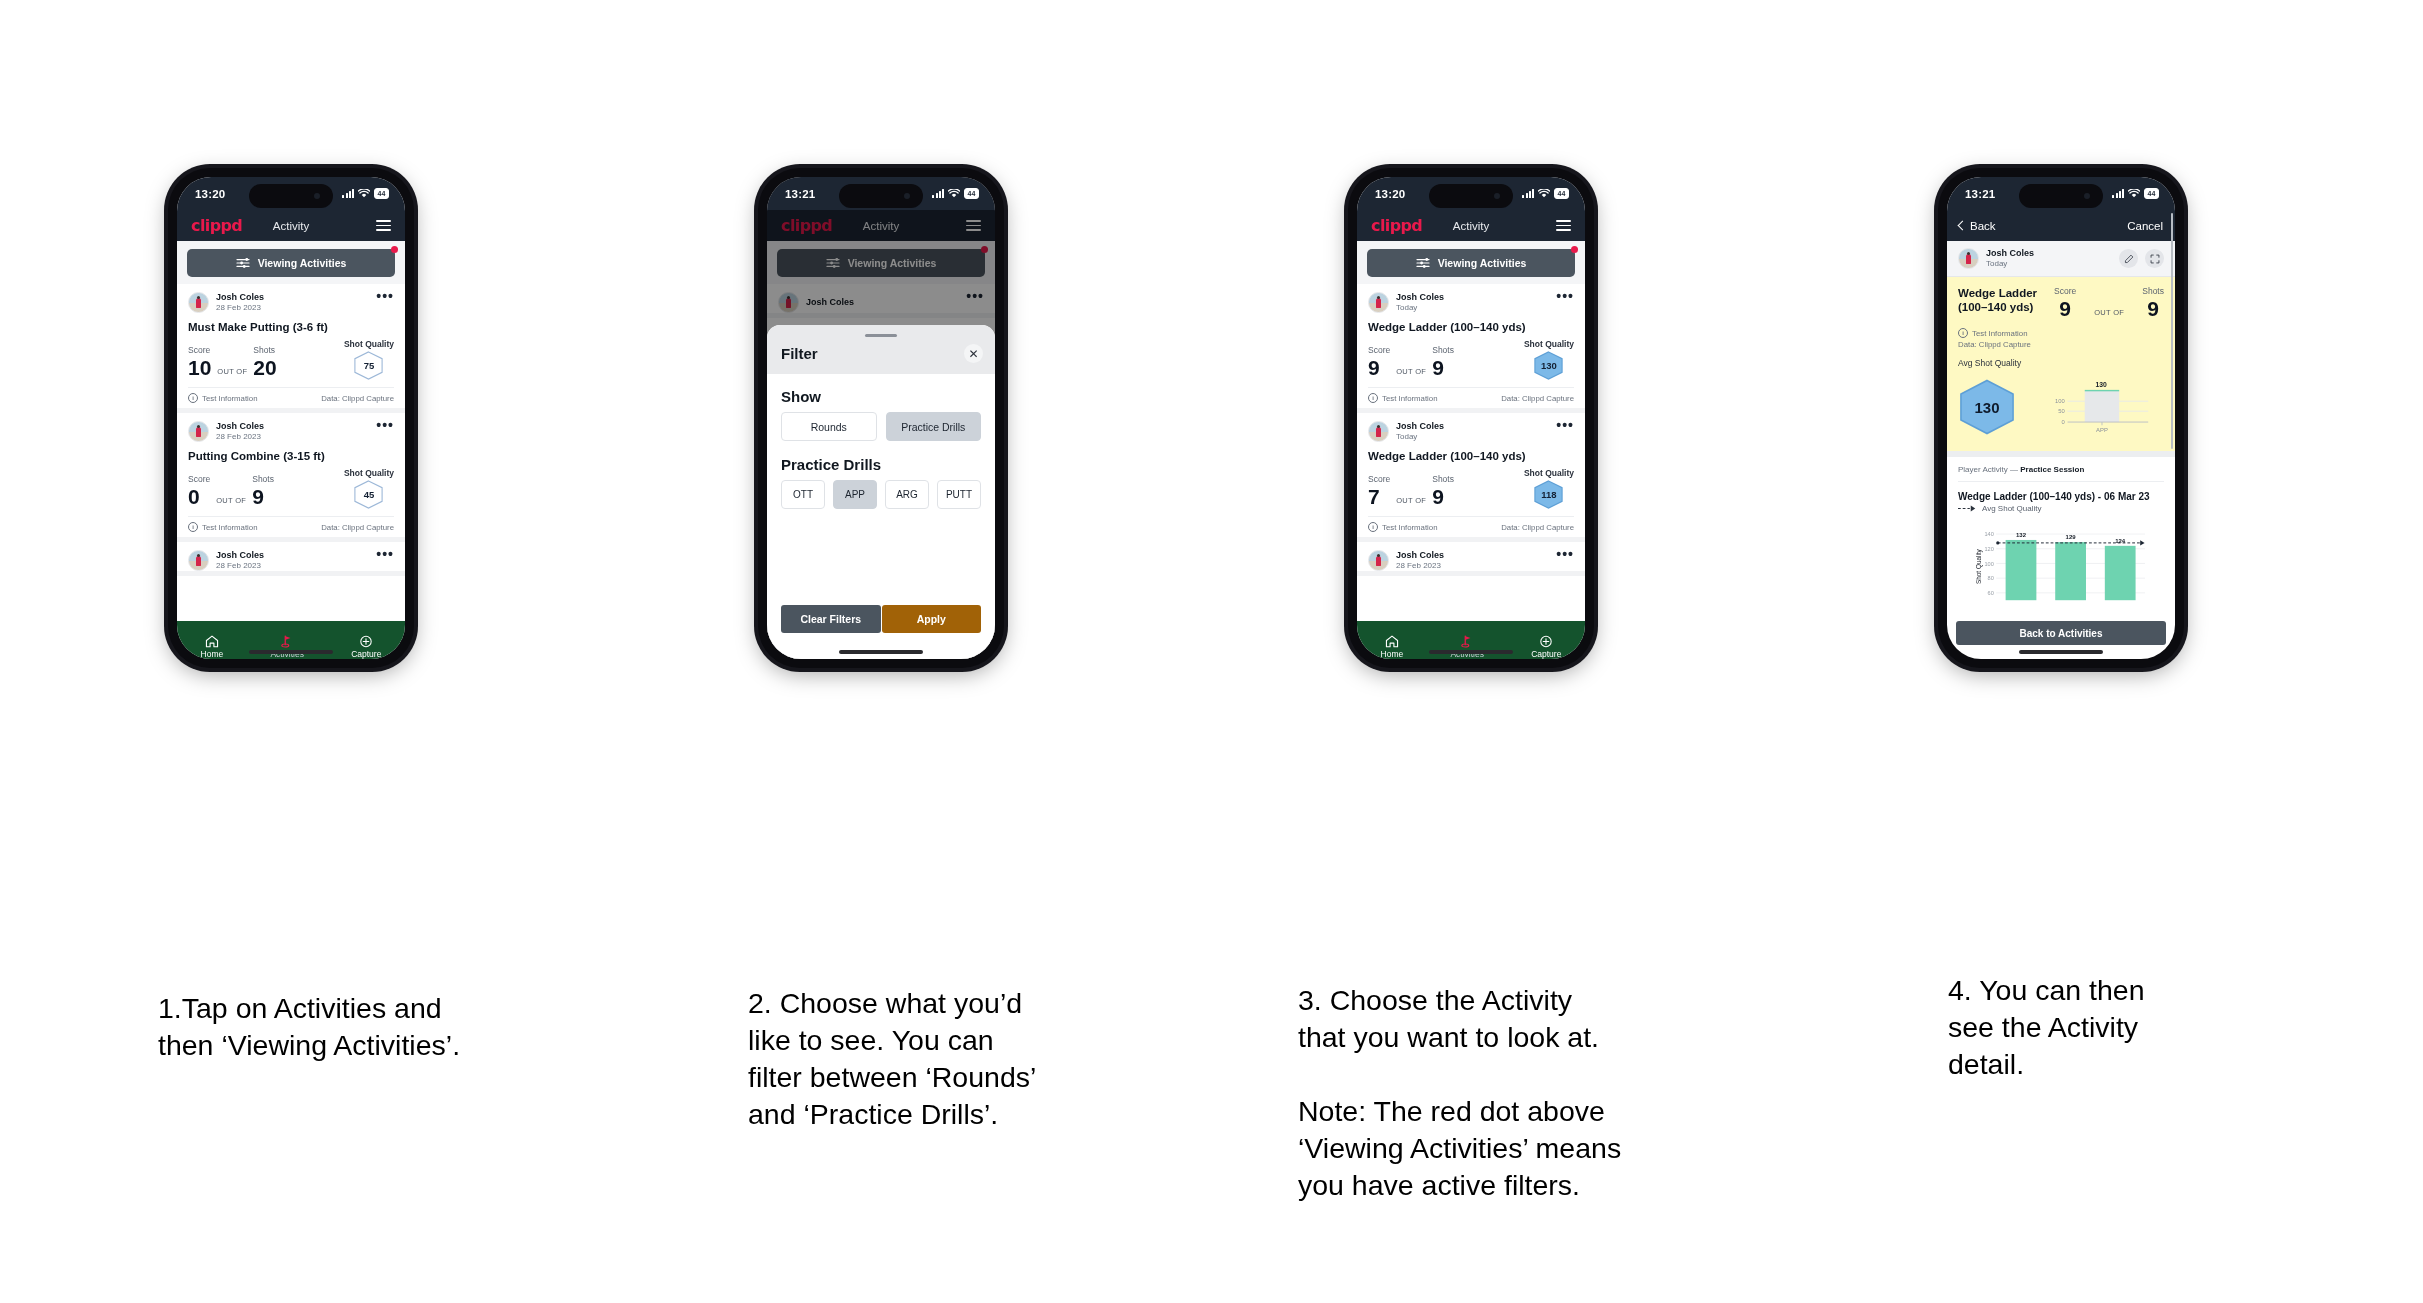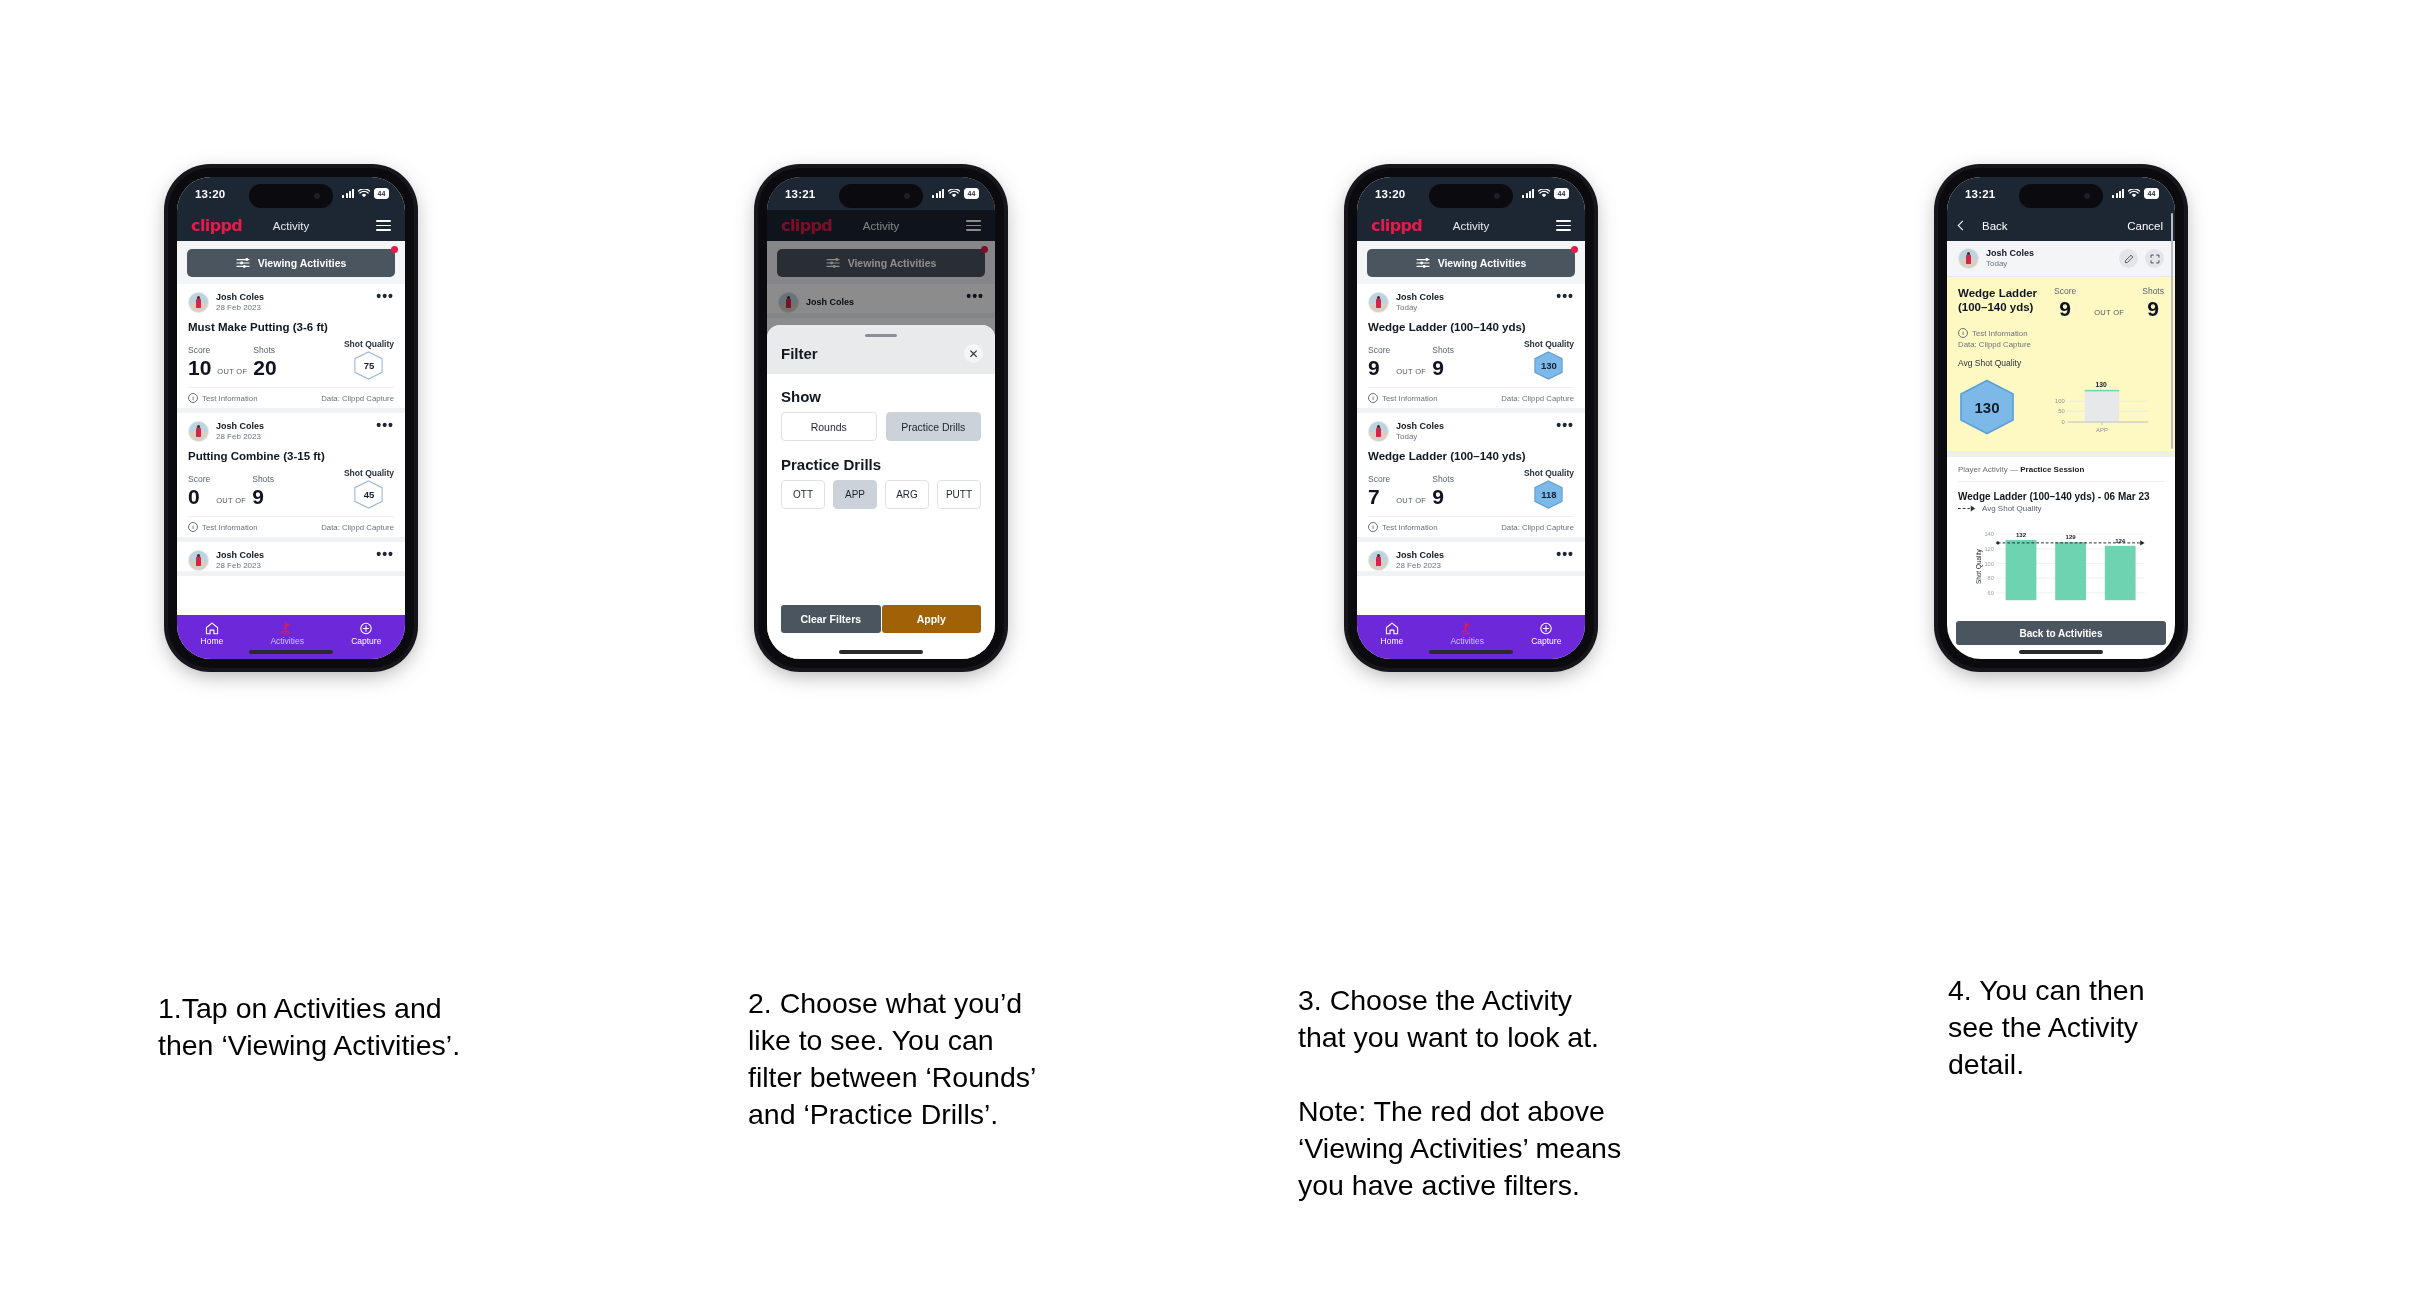--- a/index.html
+++ b/index.html
@@ -69,21 +69,21 @@
   .hexw{position:relative;width:31px;height:29px;margin:1px auto 0;}
   .hexnum{position:absolute;inset:0;display:flex;align-items:center;justify-content:center;
           font-size:9.5px;font-weight:700;color:#132033;}
   .cfoot{display:flex;justify-content:space-between;align-items:center;border-top:1px solid #eceef1;
          padding:5px 0 5px;font-size:7.8px;color:#6a727e;}
   .cfoot .left{display:flex;align-items:center;gap:4px;}
   .icircle{width:8px;height:8px;border-radius:50%;border:1px solid #6a727e;display:inline-flex;
            align-items:center;justify-content:center;font-size:6px;line-height:1;font-weight:700;}
 
   
-  .tabbar{height:38px;background:#6d28d9;display:flex;align-items:center;justify-content:space-around;flex:none;padding-bottom:6px;}
+  .tabbar{height:38px;background:#14532d;display:flex;align-items:flex-end;justify-content:space-around;flex:none;}
   .tab{display:flex;flex-direction:column;align-items:center;gap:1px;color:#fff;font-size:8.5px;}
   .tab.active{color:#c6ccd4;}
   .tab .tl{line-height:10px;}
 
   
   .dim{position:absolute;inset:0;background:rgba(0,0,0,.45);z-index:20;}
   .sheet{position:absolute;left:0;right:0;bottom:0;top:148px;background:#fff;border-radius:13px 13px 0 0;z-index:25;
          display:flex;flex-direction:column;overflow:hidden;}
   .sheet-head{background:#e9eaec;padding:9px 14px 12px;position:relative;}
   .grab{width:32px;height:3.4px;border-radius:3px;background:#8b9098;margin:0 auto 8px;}
@@ -102,21 +102,21 @@
   .chips > div.on{background:#ccd2d9;border-color:#ccd2d9;}
   .sheet-foot{display:flex;gap:1px;padding:0 14px 26px;}
   .btn-clear{flex:1;height:28px;background:#4b555f;color:#fff;font-size:10.5px;font-weight:700;
              display:flex;align-items:center;justify-content:center;border-radius:3px;}
   .btn-apply{flex:1;height:28px;background:#a16207;color:#fff;font-size:10.5px;font-weight:700;
              display:flex;align-items:center;justify-content:center;border-radius:3px;}
 
   
   .detbar{height:31px;background:#1d2633;display:flex;align-items:center;justify-content:space-between;
           padding:0 12px;box-sizing:border-box;flex:none;color:#fff;font-size:11.5px;flex:none;}
-  .detbar .back{display:flex;align-items:center;gap:16px;}
+  .detbar .back{display:flex;align-items:center;gap:4px;}
   .chev{display:inline-block;width:6px;height:6px;border-left:1.6px solid #fff;border-bottom:1.6px solid #fff;transform:rotate(45deg);}
   .dhead{background:#f4f5f7;display:flex;align-items:center;justify-content:space-between;padding:7px 11px;
          border-bottom:1px solid #e5e7ea;flex:none;}
   .circbtn{width:19px;height:19px;border-radius:50%;background:#e3e5e9;display:flex;align-items:center;justify-content:center;}
   .dbody{background:#fef9c3;padding:9px 11px 10px;flex:none;}
   .drow{display:flex;align-items:flex-start;}
   .dtitle{font-size:11.5px;font-weight:700;color:#101721;line-height:14px;width:92px;}
   .dstats{display:flex;flex:1;justify-content:space-between;padding-left:4px;align-items:flex-end;}
   .dmeta{font-size:7.8px;color:#6a727e;margin-top:7px;}
   .dmeta .line{display:flex;align-items:center;gap:4px;}

